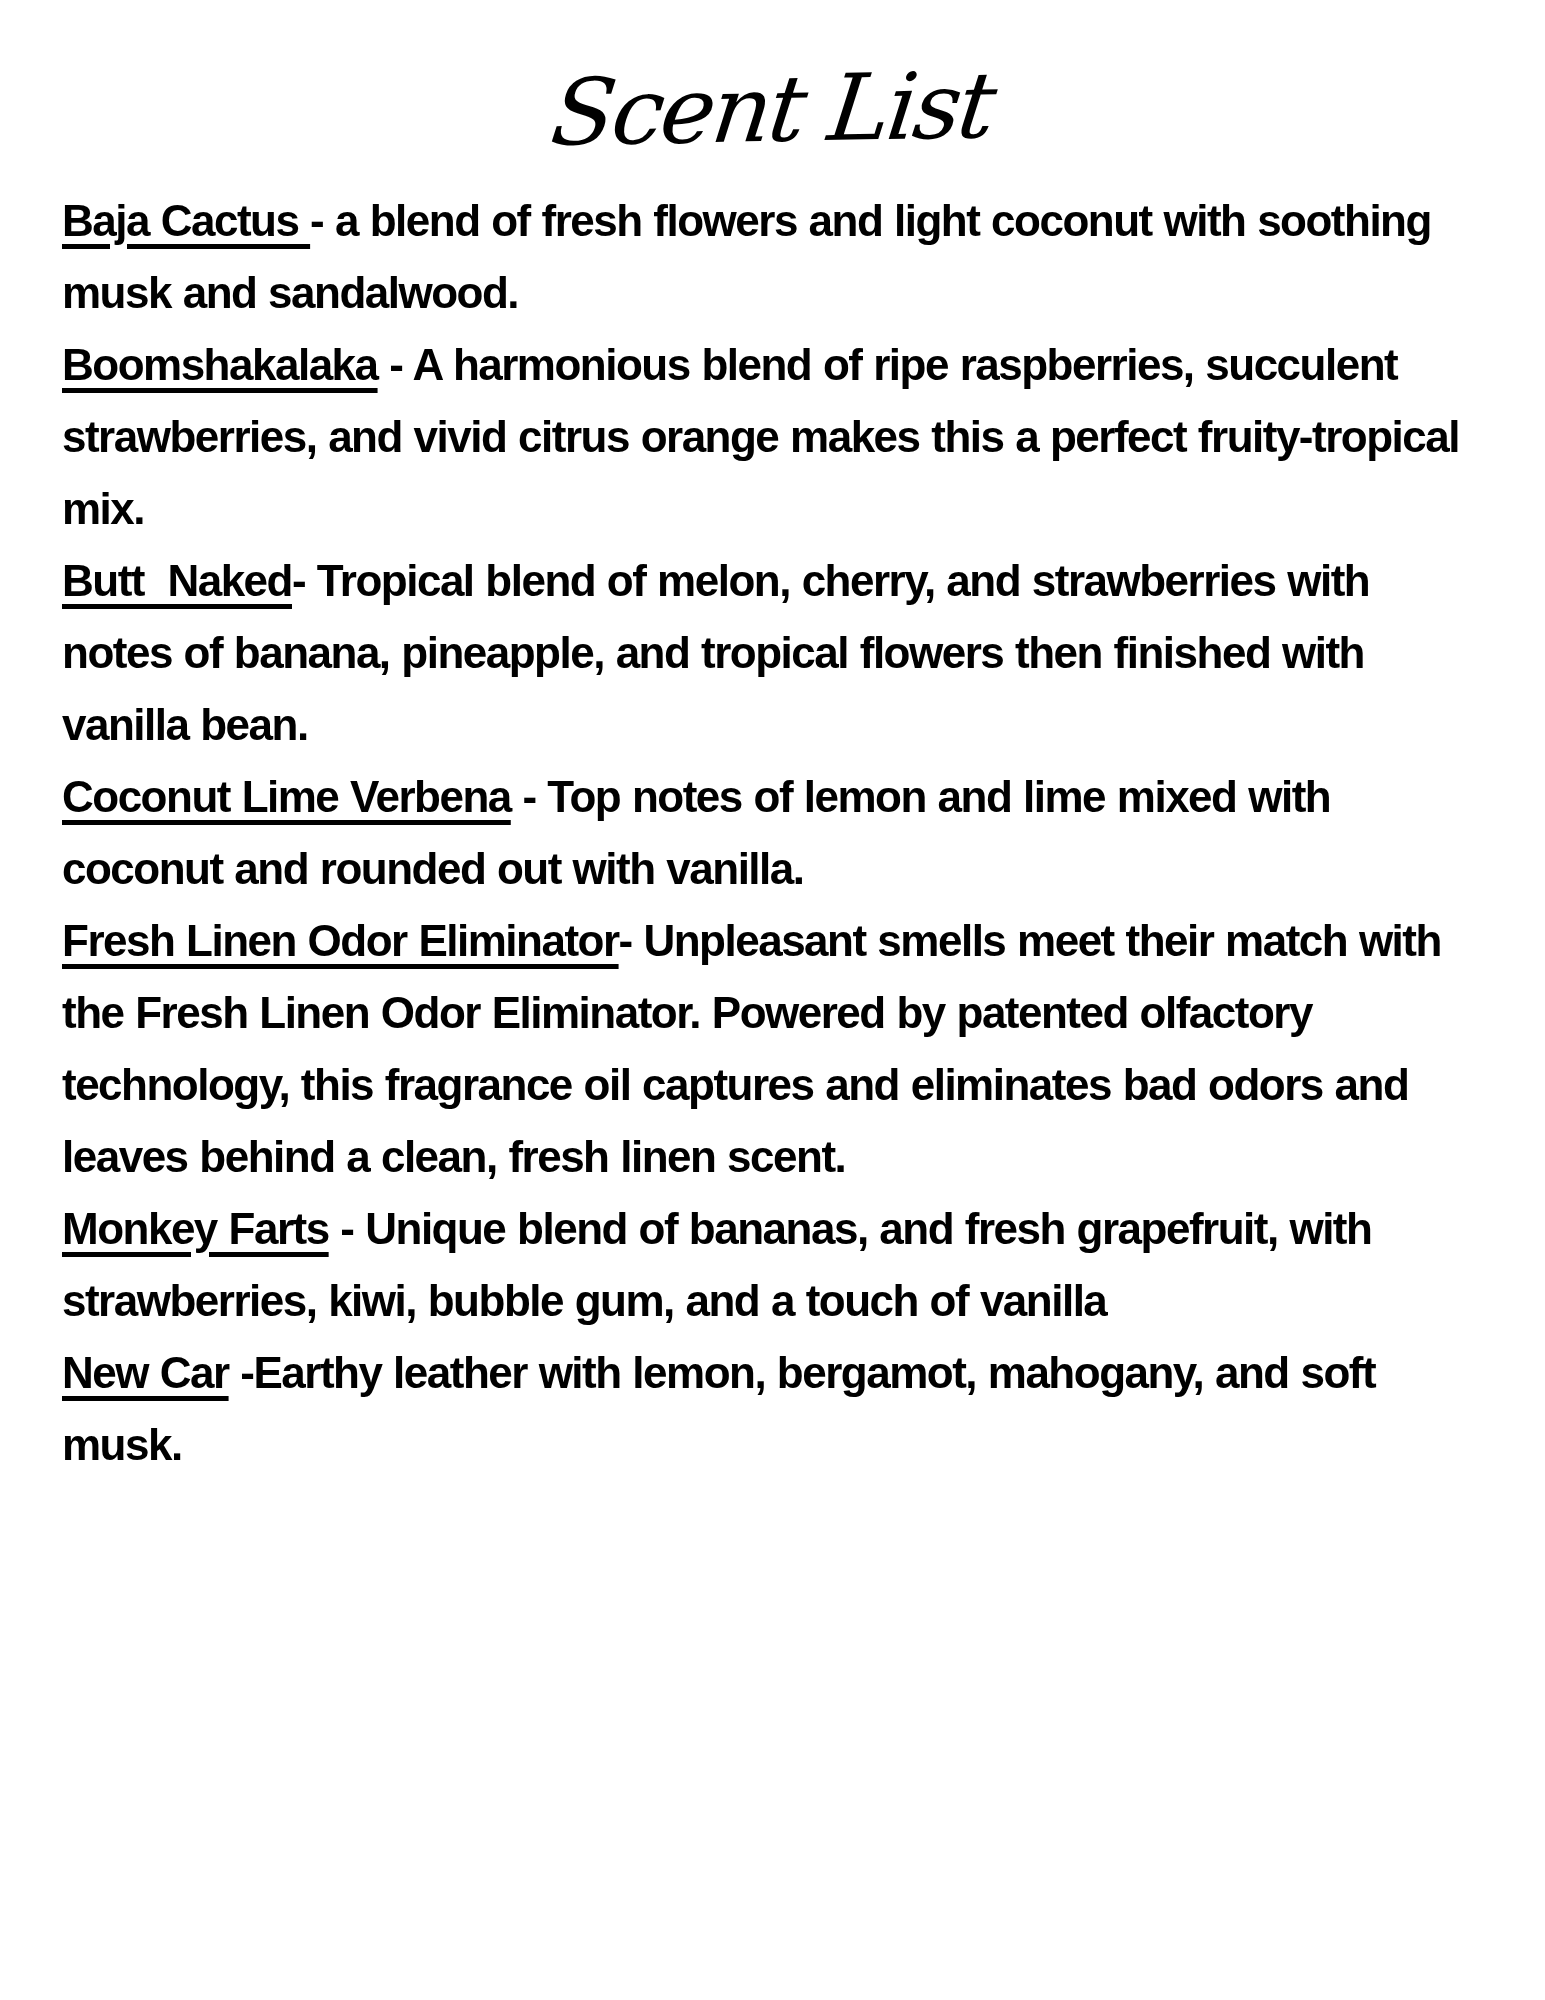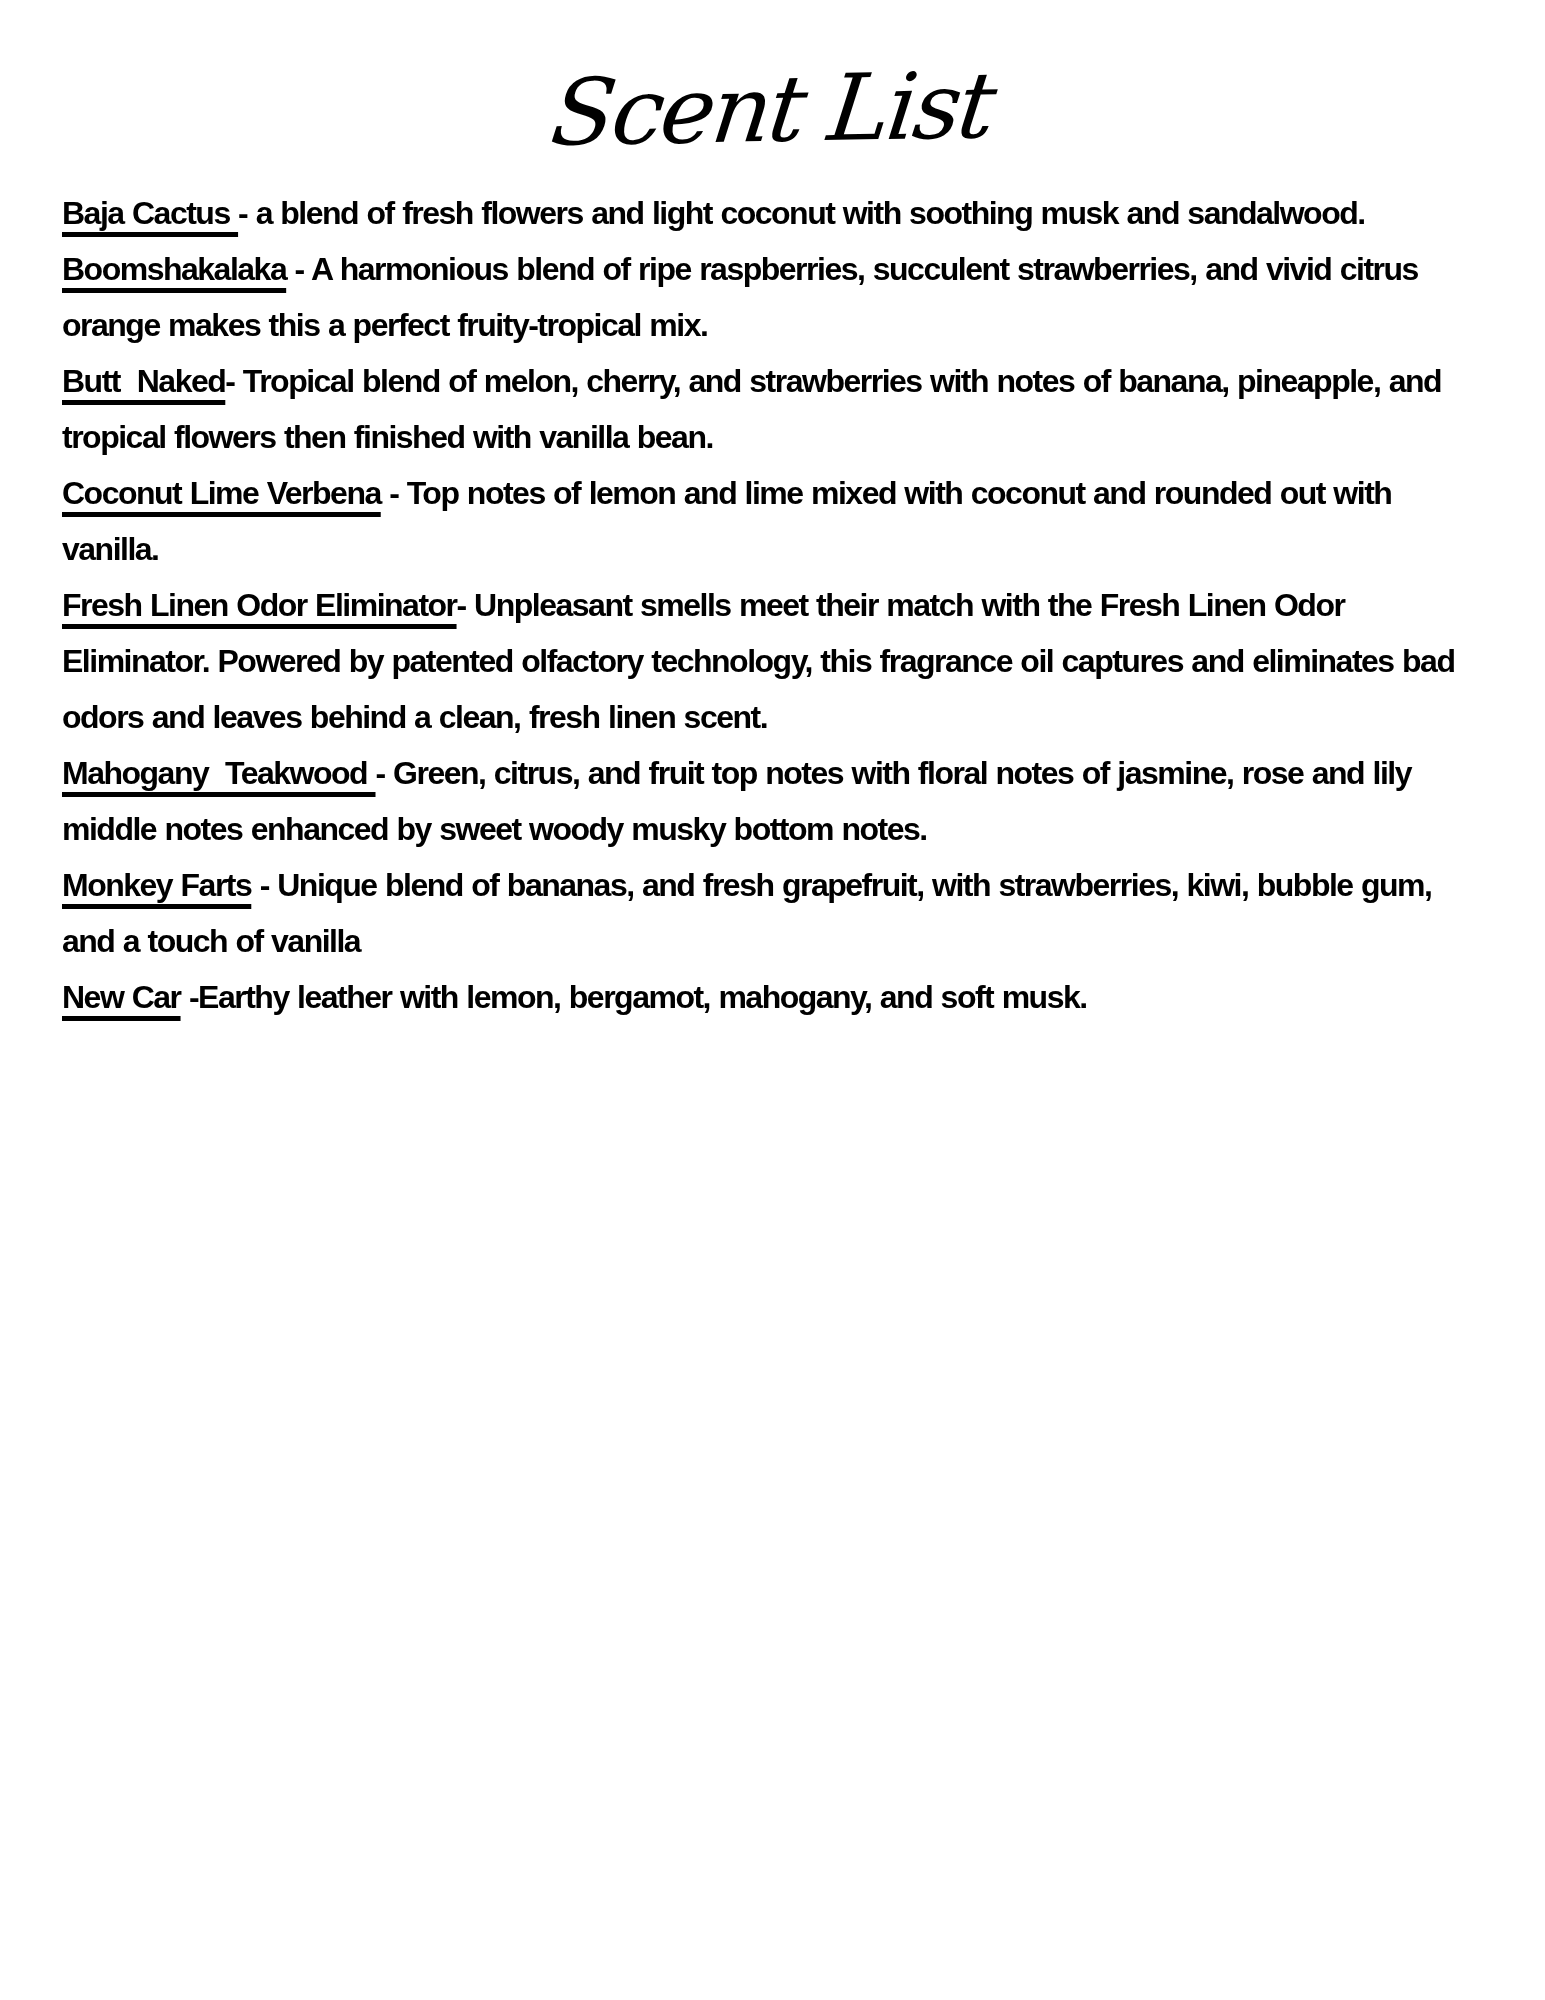--- a/index.html
+++ b/index.html
@@ -27,23 +27,23 @@
     line-height: 1.05;
     letter-spacing: -3px;
     color: #000000;
   }
   .doc-title .skew {
     display: inline-block;
     transform: skewX(-8deg) rotate(-1deg);
   }
   .scent-list {
     margin: 26px 60px 0 62px;
-    font-size: 32px;
+    font-size: 44px;
     font-weight: 700;
-    line-height: 56px;
+    line-height: 72px;
     letter-spacing: -1.5px;
     word-spacing: 1px;
   }
   .entry {
     margin: 0;
     padding: 0;
   }
   .scent-name {
     font-weight: 700;
     text-decoration: underline;
@@ -61,17 +61,16 @@
 
 <div class="page">
   <h1 class="doc-title"><span class="skew">Scent List</span></h1>
 
   <div class="scent-list">
     <p class="entry"><span class="scent-name">Baja Cactus&nbsp;</span><span class="scent-desc">- a blend of fresh flowers and light coconut with soothing musk and sandalwood.</span></p>
     <p class="entry"><span class="scent-name">Boomshakalaka</span><span class="scent-desc"> - A harmonious blend of ripe raspberries, succulent strawberries, and vivid citrus orange makes this a perfect fruity-tropical mix.</span></p>
     <p class="entry"><span class="scent-name">Butt&nbsp; Naked</span><span class="scent-desc">- Tropical blend of melon, cherry, and strawberries with notes of banana, pineapple, and tropical flowers then finished with vanilla bean.</span></p>
     <p class="entry"><span class="scent-name">Coconut Lime Verbena</span><span class="scent-desc"> - Top notes of lemon and lime mixed with coconut and rounded out with vanilla.</span></p>
     <p class="entry"><span class="scent-name">Fresh Linen Odor Eliminator</span><span class="scent-desc">- Unpleasant smells meet their match with the Fresh Linen Odor Eliminator. Powered by patented olfactory technology, this fragrance oil captures and eliminates bad odors and leaves behind a clean, fresh linen scent.</span></p>
-    <p class="entry"><span class="scent-name">Mahogany&nbsp; Teakwood&nbsp;</span><span class="scent-desc">- Green, citrus, and fruit top notes with floral notes of jasmine, rose and lily middle notes enhanced by sweet woody musky bottom notes.</span></p>
     <p class="entry"><span class="scent-name">Monkey Farts</span><span class="scent-desc"> - Unique blend of bananas, and fresh grapefruit, with strawberries, kiwi, bubble gum, and a touch of vanilla</span></p>
     <p class="entry"><span class="scent-name">New Car</span><span class="scent-desc"> -Earthy leather with lemon, bergamot, mahogany, and soft musk.</span></p>
   </div>
 </div>
 
 </body></html>

